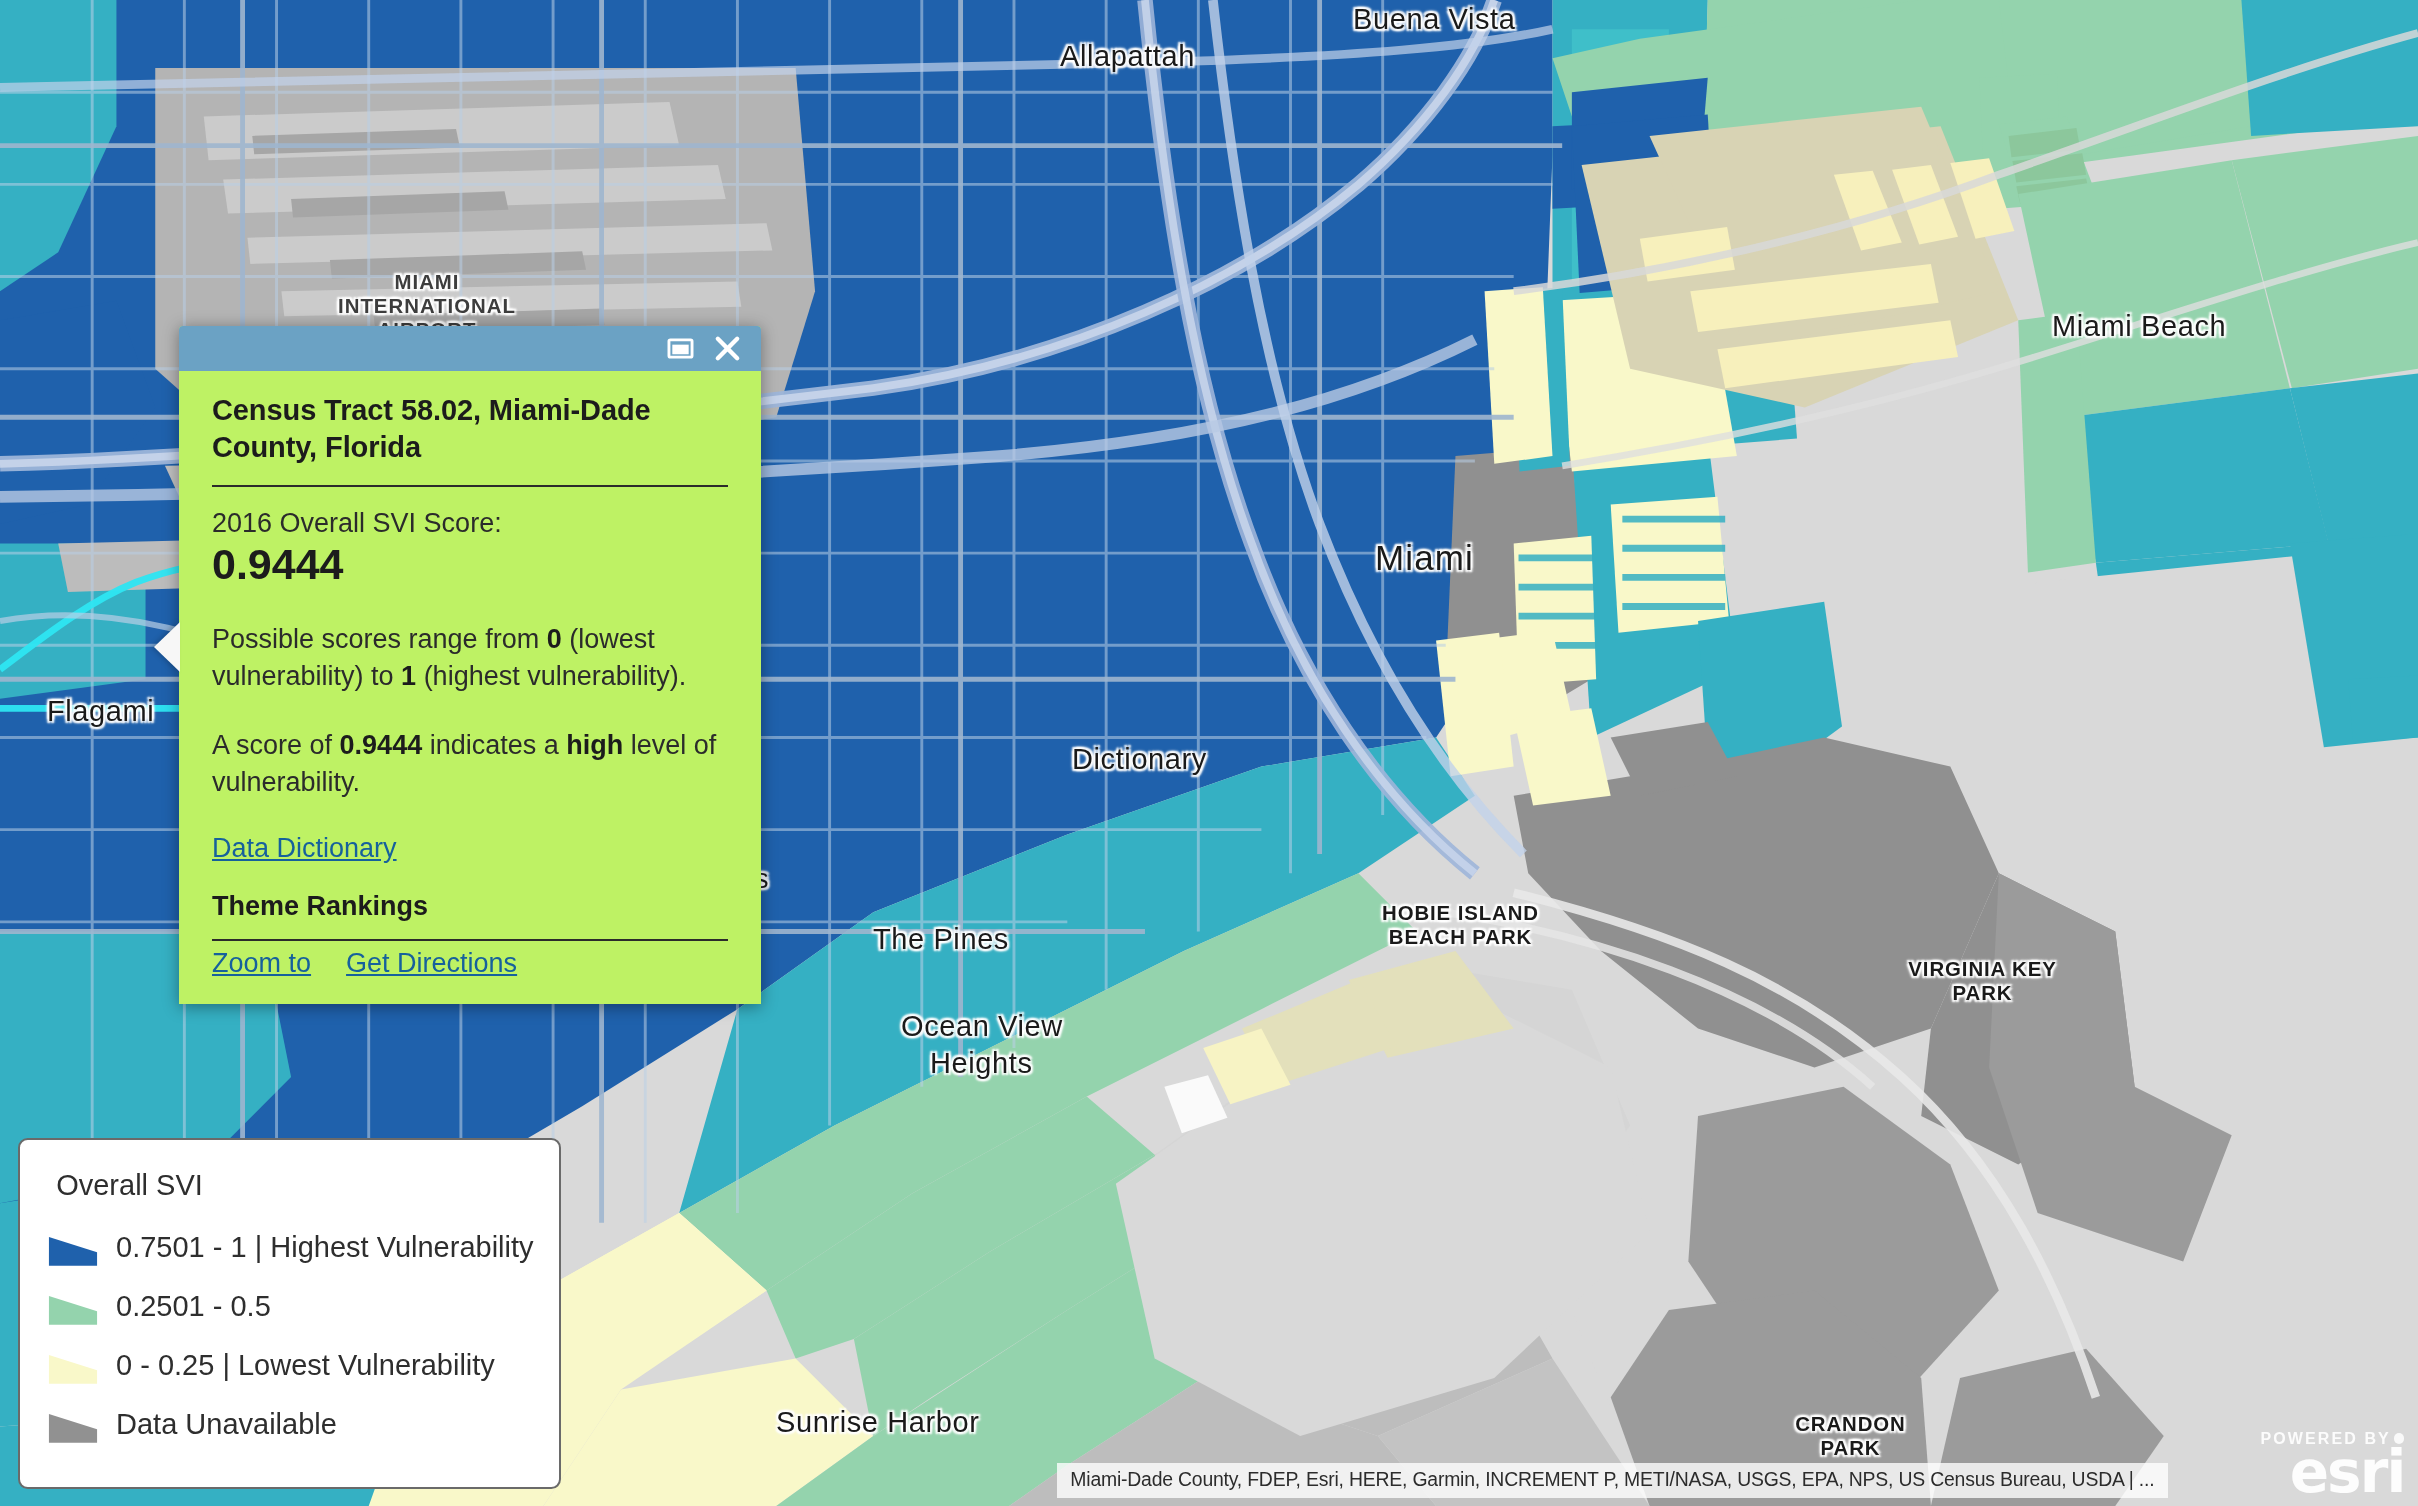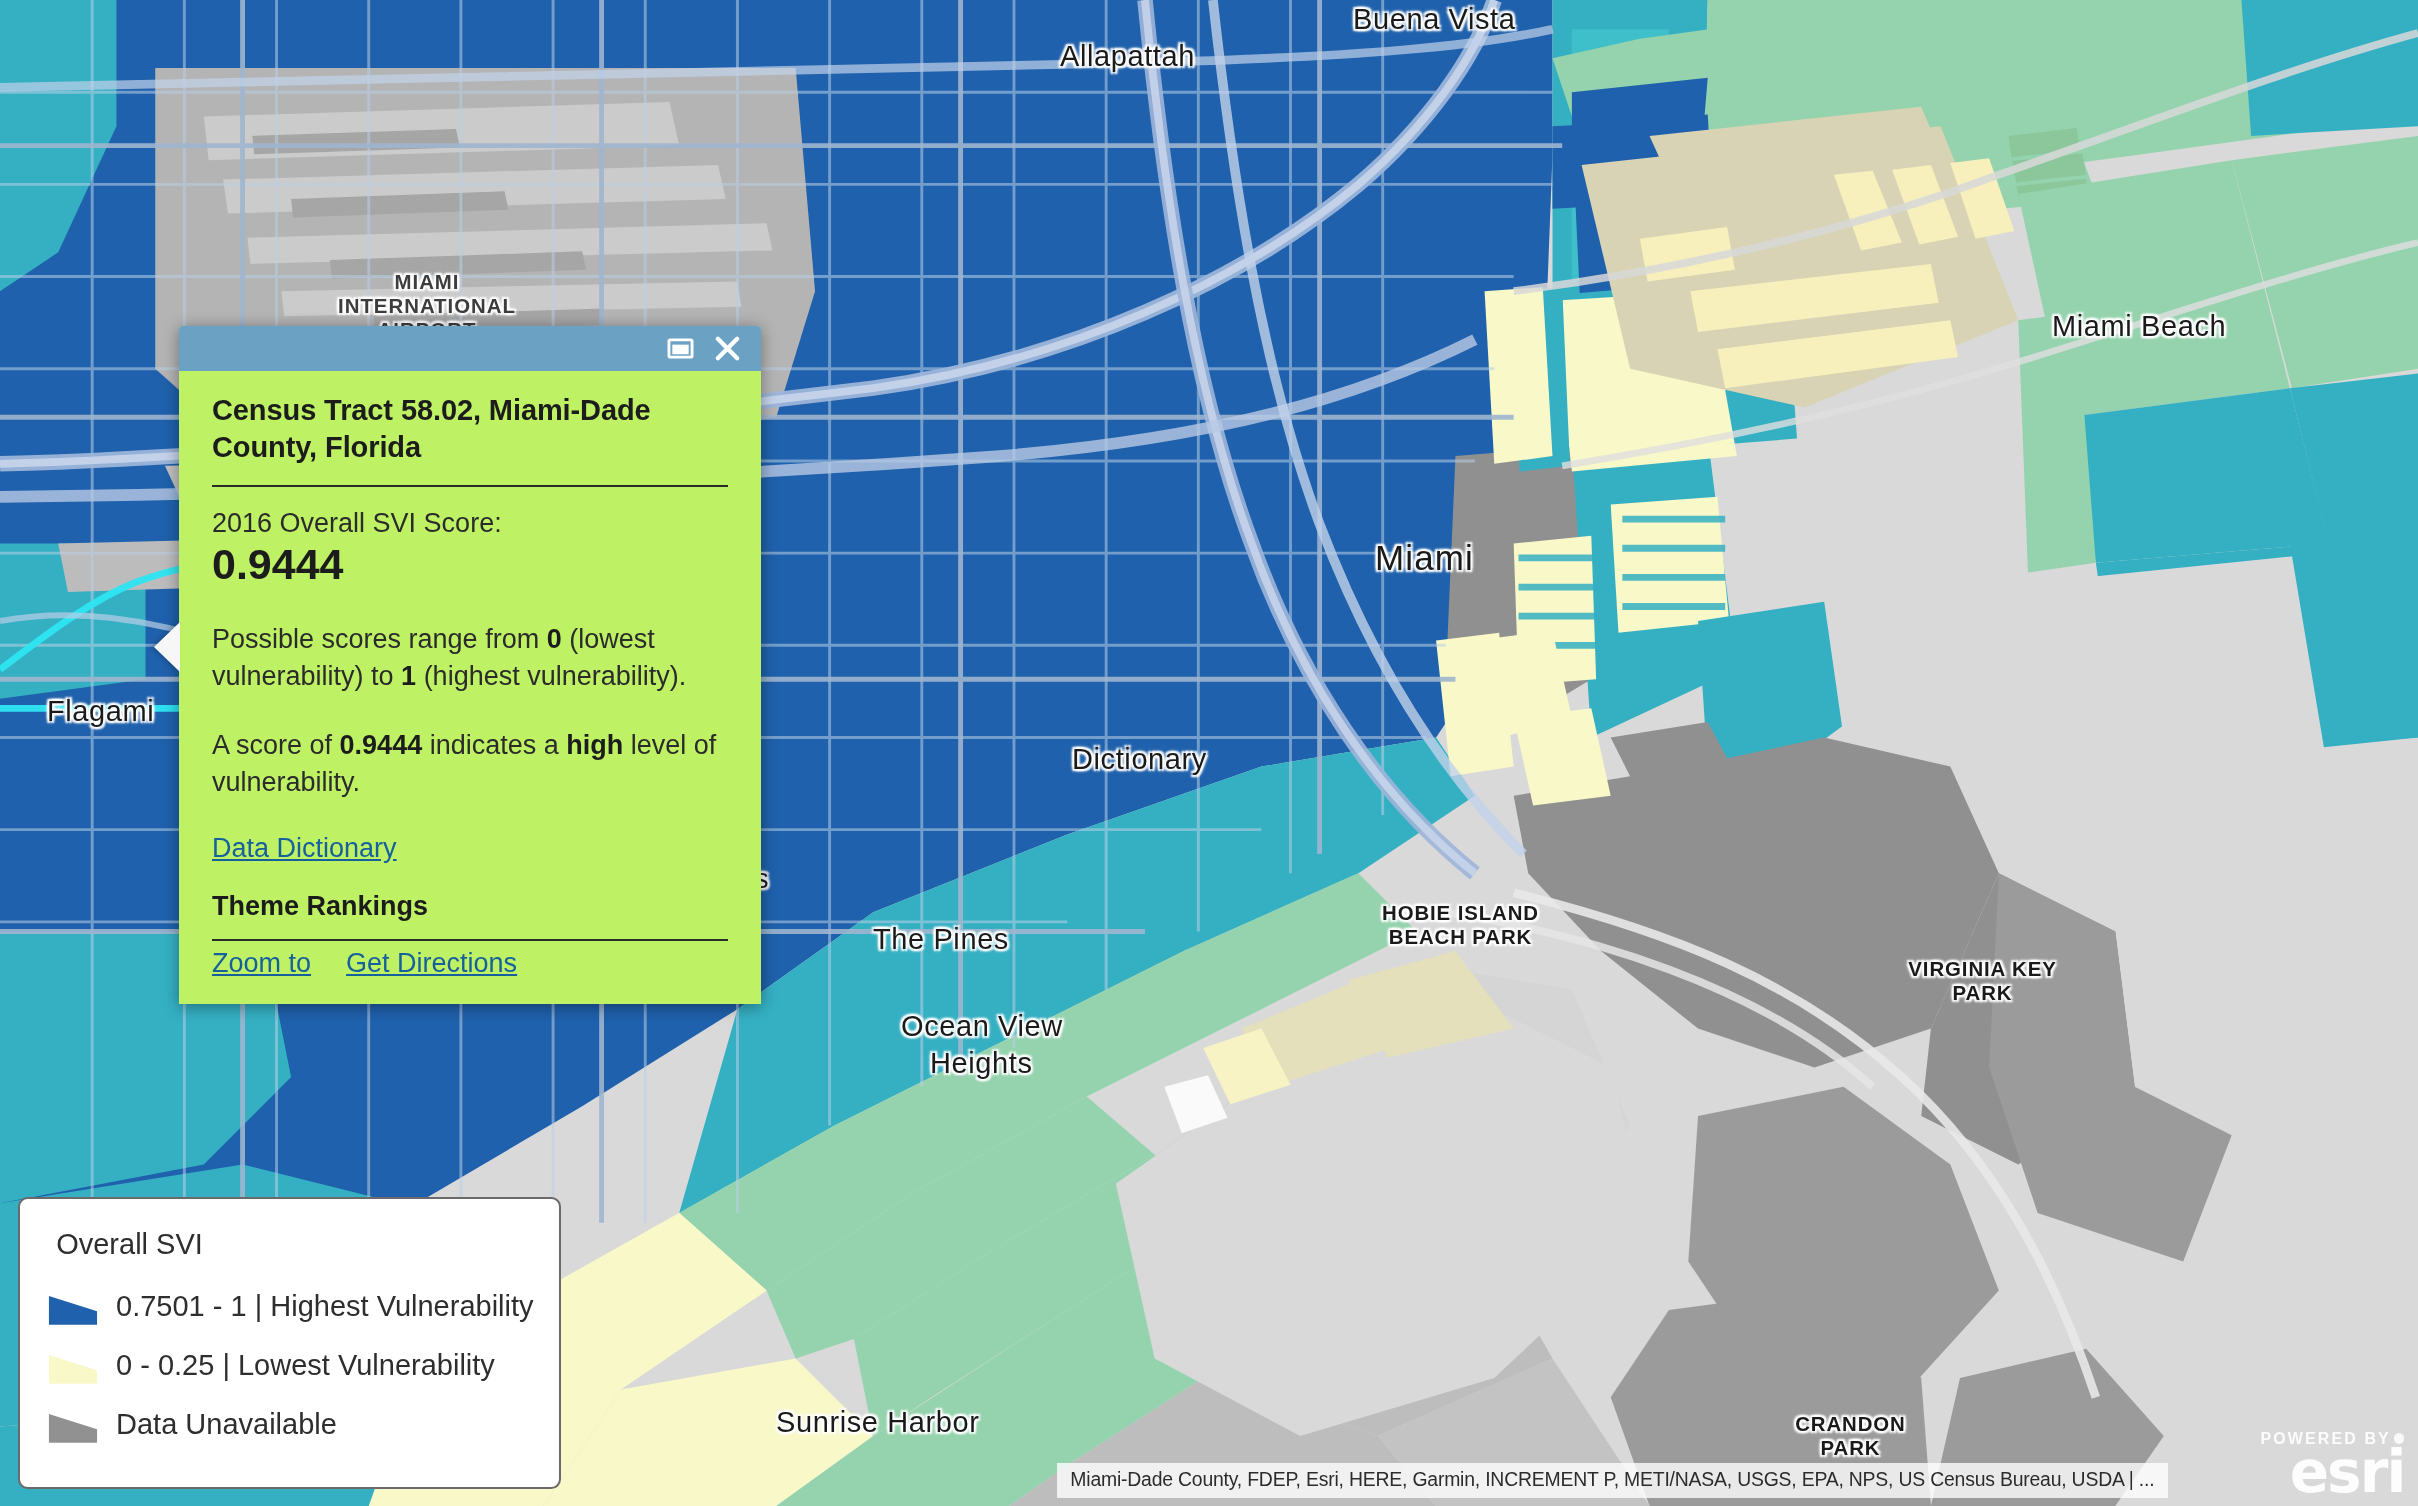--- a/index.html
+++ b/index.html
@@ -391,20 +391,28 @@
     <div class="legend-row">
       <span class="legend-swatch">
         <svg width="52" height="41" viewBox="0 0 54 42">
             <polygon points="2,10 52,26 52,40 2,40" fill="#1f61ac"></polygon>
           </svg>
       </span>
       <span class="legend-label">0.7501 - 1 | Highest Vulnerability</span>
     </div>
 
 
+    <div class="legend-row">
+      <span class="legend-swatch">
+        <svg width="52" height="41" viewBox="0 0 54 42">
+            <polygon points="2,10 52,26 52,40 2,40" fill="#94d3ad"></polygon>
+          </svg>
+      </span>
+      <span class="legend-label">0.2501 - 0.5</span>
+    </div>
 
     <div class="legend-row">
       <span class="legend-swatch">
         <svg width="52" height="41" viewBox="0 0 54 42">
             <polygon points="2,10 52,26 52,40 2,40" fill="#f9f8c9"></polygon>
           </svg>
       </span>
       <span class="legend-label">0 - 0.25 | Lowest Vulnerability</span>
     </div>
 

